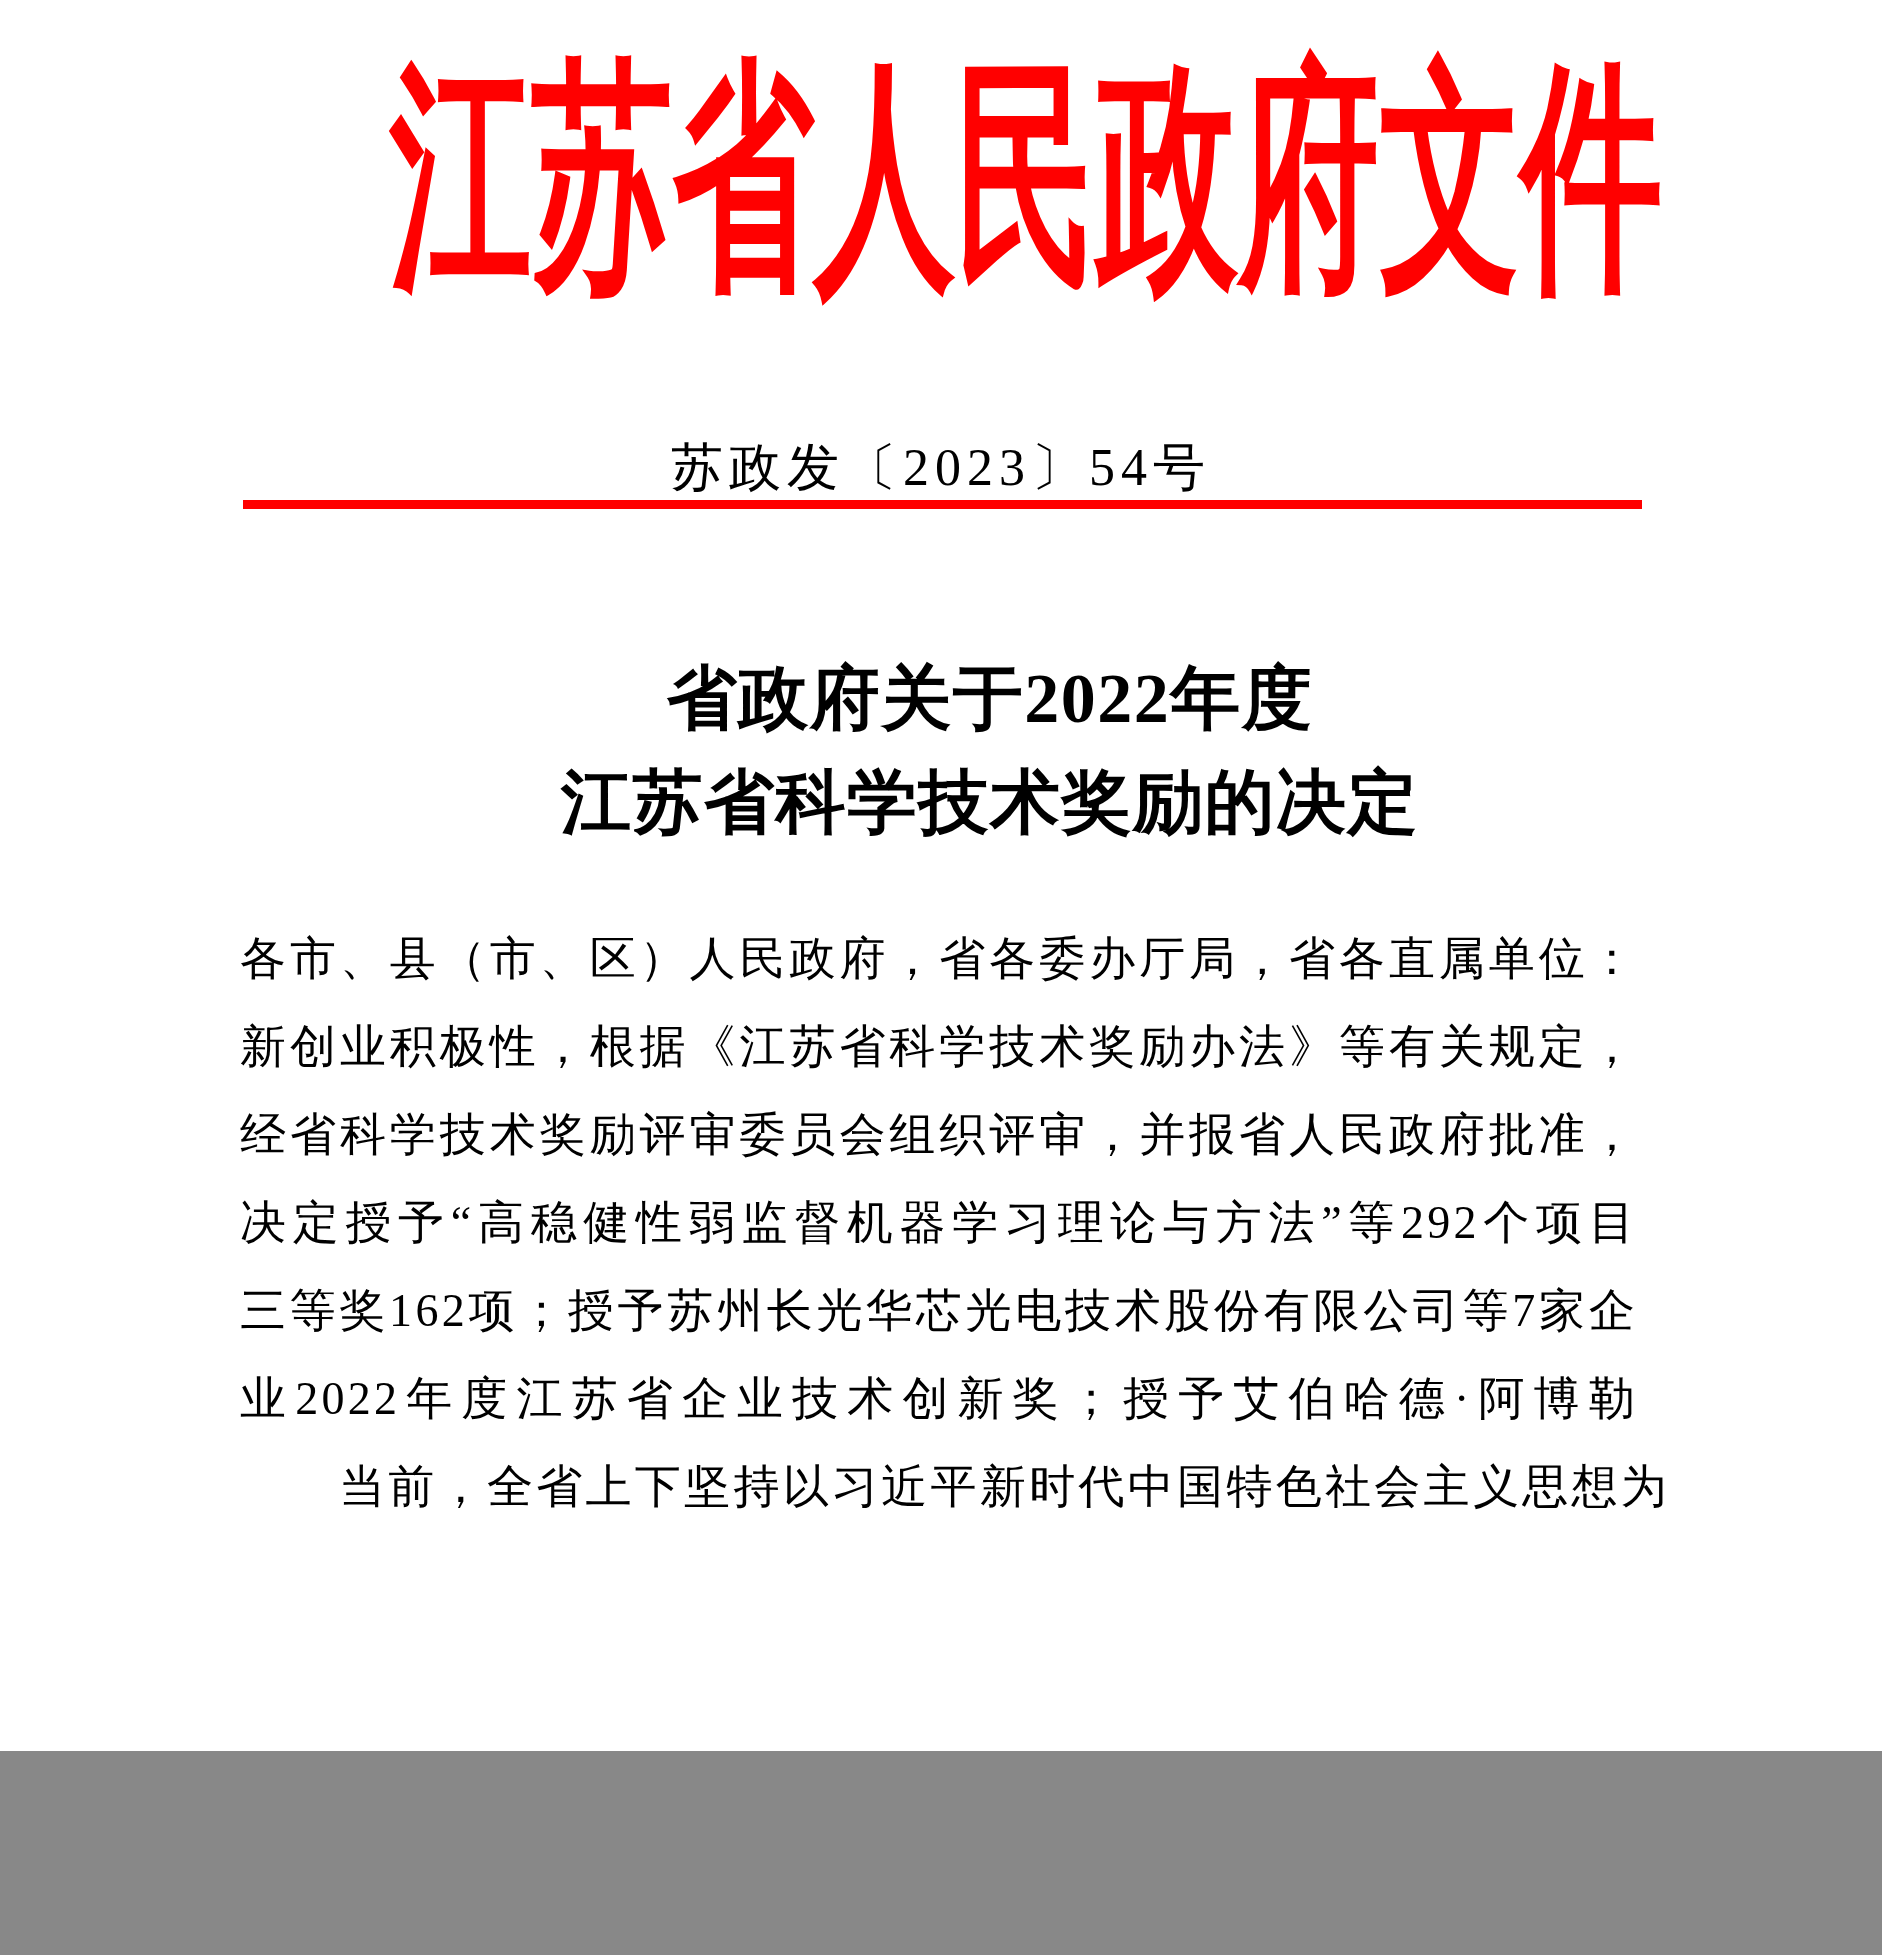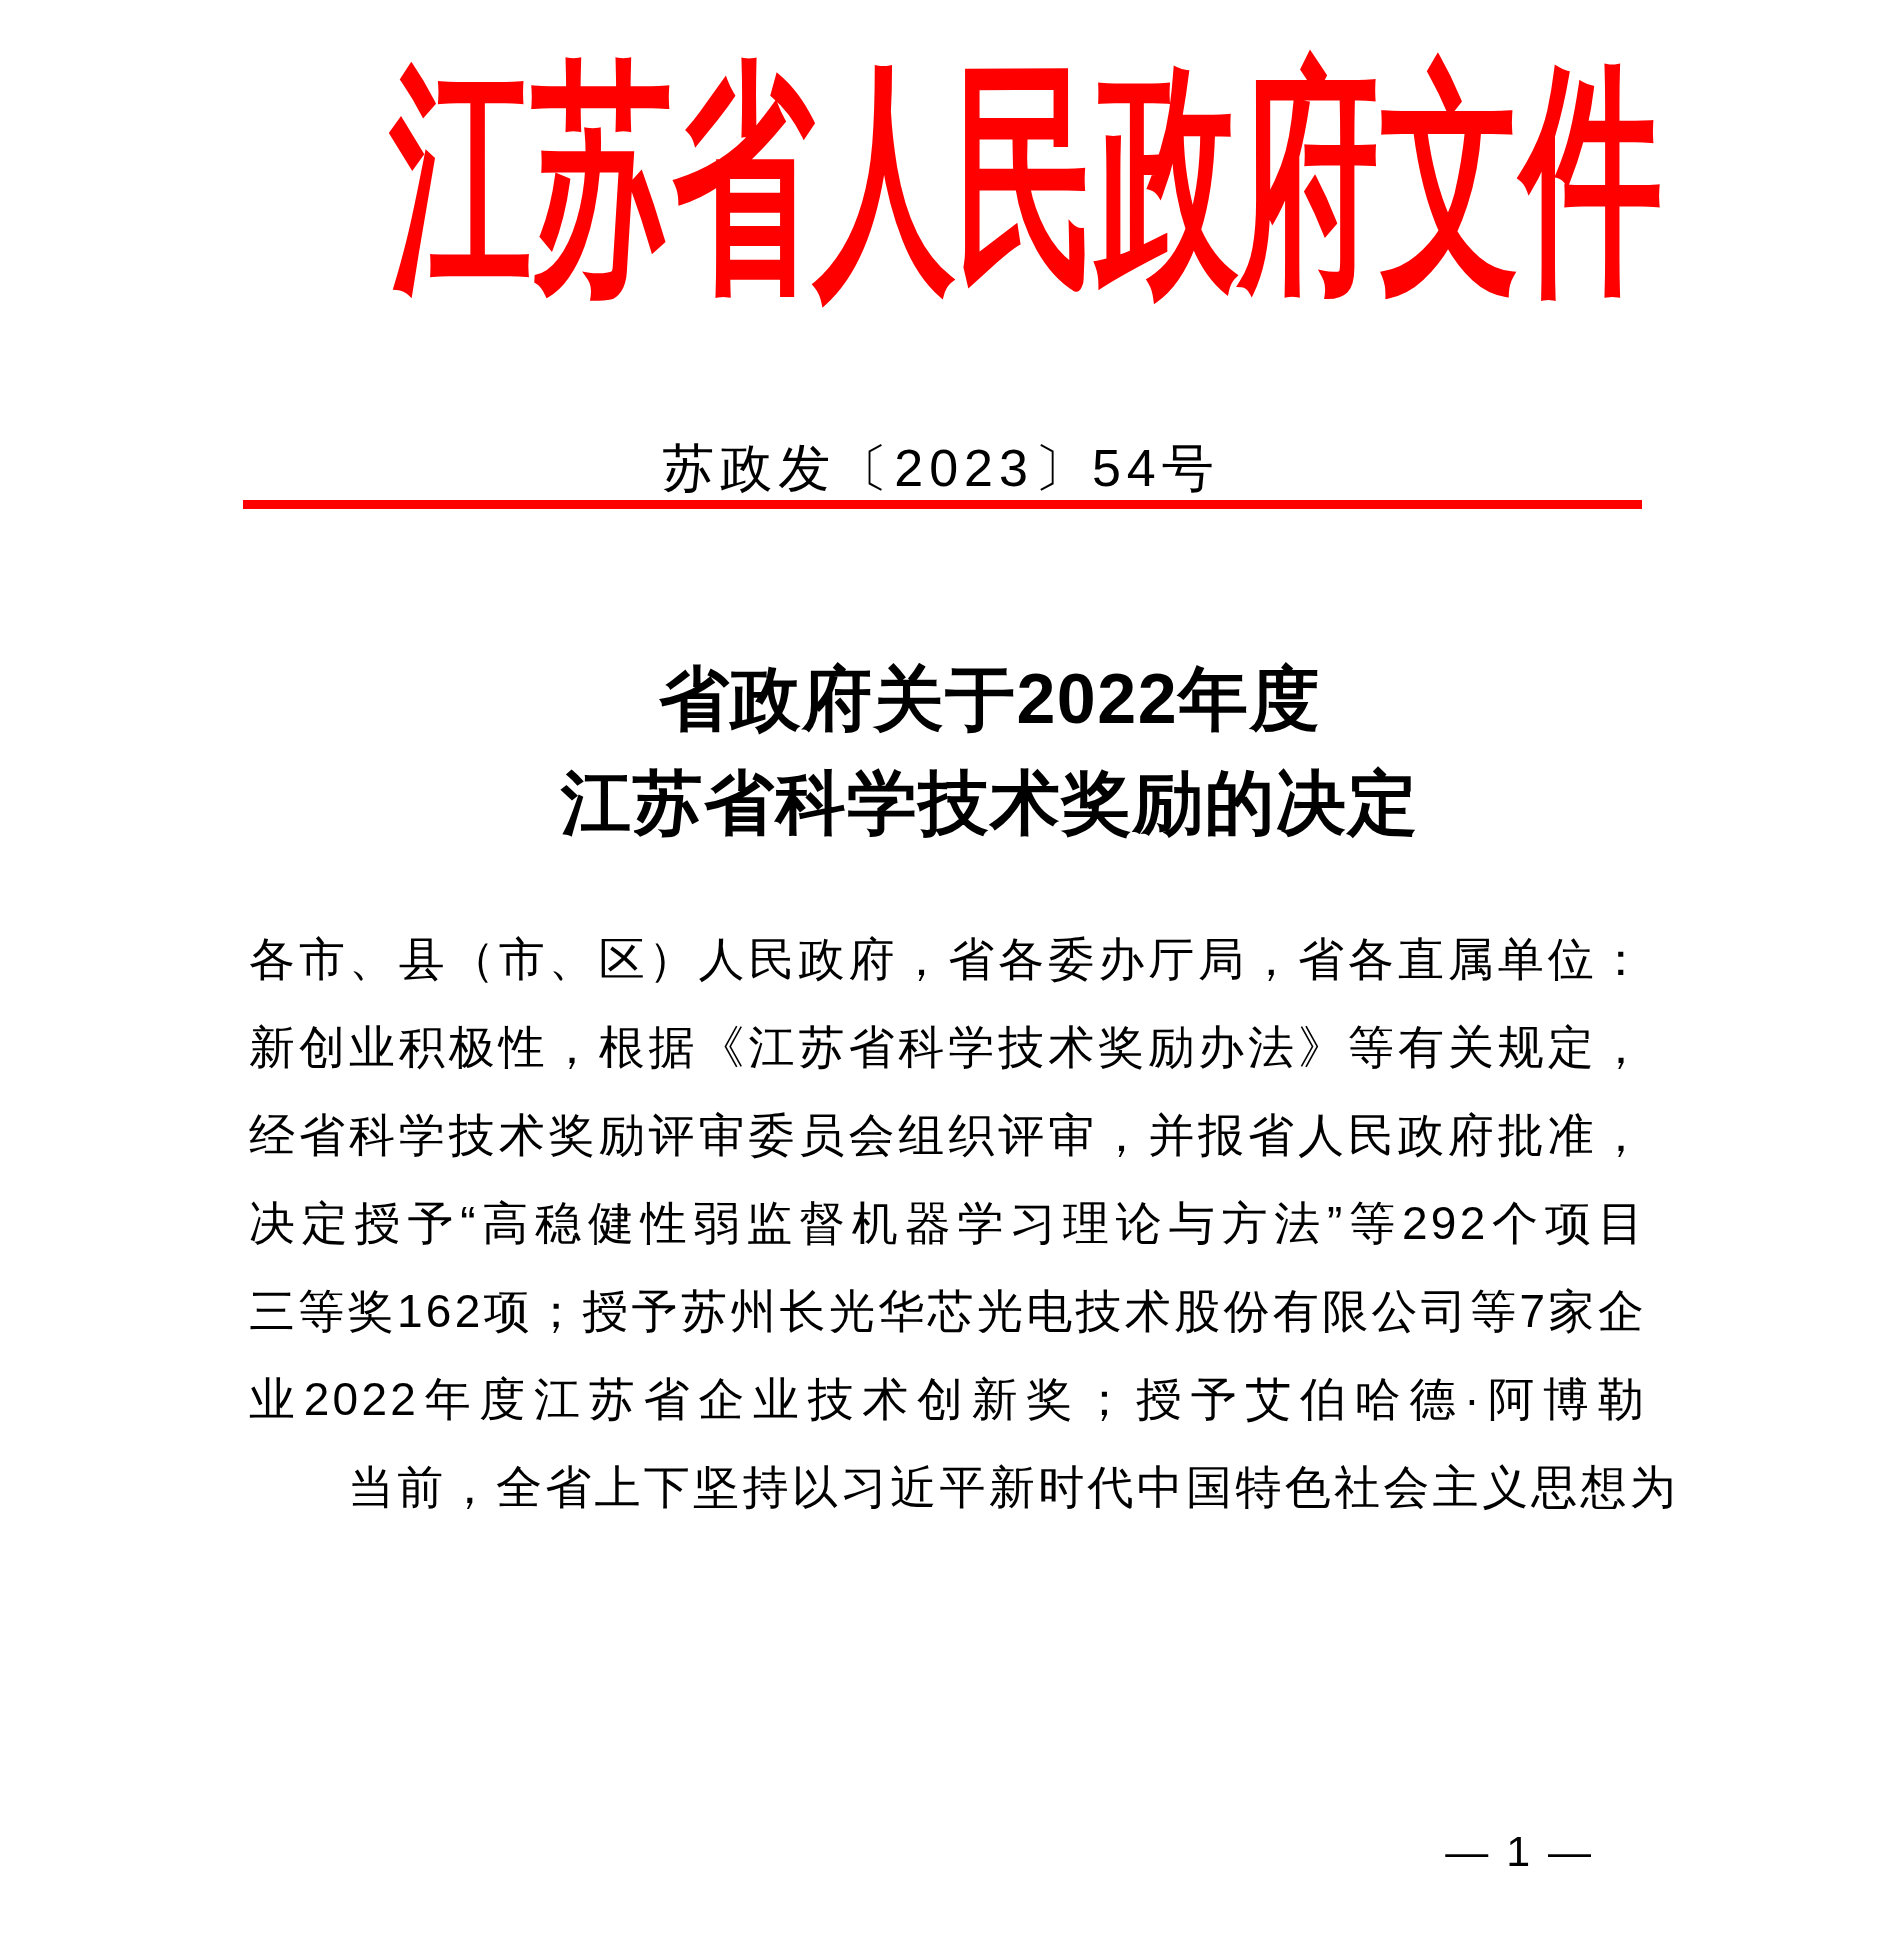--- a/index.html
+++ b/index.html
@@ -6,24 +6,24 @@
     --accent: #ff0000;
     --text: #000000;
     --bg: #ffffff;
   }
   * { margin: 0; padding: 0; box-sizing: border-box; }
   html, body { background: #888; }
   body { width: 1882px; }
   .page {
     position: relative;
     width: 1882px;
-    height: 1955px;
+    height: 1751px;
     background: var(--bg, #ffffff);
     color: var(--text, #000000);
-    font-family: Liberation Sans, sans-serif;
+    font-family: Liberation Serif, serif;
     overflow: hidden;
   }
   
   .gov-header {
     position: absolute;
     top: 65px;
     left: 0;
     width: 100%;
     text-align: center;
     white-space: nowrap;
@@ -70,21 +70,21 @@
     font-size: 70px;
     line-height: 104px;
     letter-spacing: 1.5px;
     color: var(--text, #000000);
     margin-left: 36px;
   }
   
   .body-text {
     position: absolute;
     top: 915px;
-    left: 249px;
+    left: 240px;
     width: 1398px;
     font-size: 46px;
     letter-spacing: 3.3px;
     color: var(--text, #000000);
   }
   .body-line {
     height: 88px;
     line-height: 88px;
     text-align: justify;
     text-align-last: justify;

